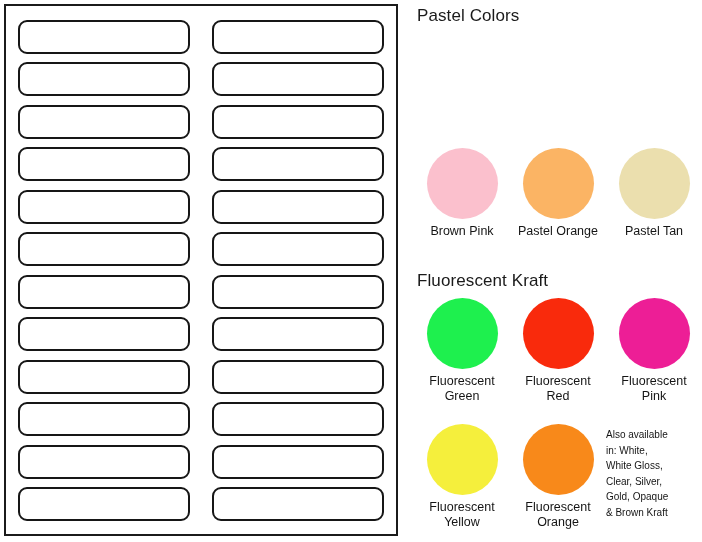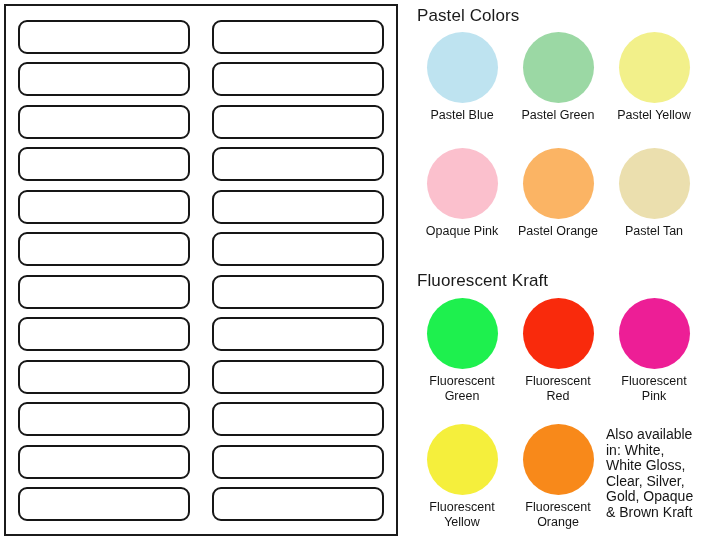--- a/index.html
+++ b/index.html
@@ -126,21 +126,21 @@
 
   
   .note-cell {
     display: flex;
     flex-direction: column;
     align-items: flex-start;
     width: 96px;
     padding-top: 3px;
   }
   .note-text {
-    font-size: 14px;
+    font-size: 10px;
     line-height: 15.5px;
     color: #151515;
     text-align: left;
     white-space: pre-line;
   }
 </style>
 </head>
 <body>
 
 <div id="page">
@@ -178,39 +178,25 @@
         <div class="label-cell"></div>
       </div>
 
     </div>
   </div>
 
   <div class="swatch-panel">
 
     <h2 class="section-title title-pastel">Pastel Colors</h2>
 
-    <div class="swatch-grid grid-pastel-1">
-      <div class="swatch-cell">
-        <span class="swatch-dot" style="background: rgb(190, 227, 240);"></span>
-        <span class="swatch-label">Pastel Blue</span>
-      </div>
-      <div class="swatch-cell">
-        <span class="swatch-dot" style="background: rgb(155, 216, 164);"></span>
-        <span class="swatch-label">Pastel Green</span>
-      </div>
-      <div class="swatch-cell">
-        <span class="swatch-dot" style="background: rgb(242, 240, 138);"></span>
-        <span class="swatch-label">Pastel Yellow</span>
-      </div>
-    </div>
 
     <div class="swatch-grid grid-pastel-2">
       <div class="swatch-cell">
         <span class="swatch-dot" style="background: rgb(251, 192, 205);"></span>
-        <span class="swatch-label">Opaque Pink</span>
+        <span class="swatch-label">Brown Pink</span>
       </div>
       <div class="swatch-cell">
         <span class="swatch-dot" style="background: rgb(251, 180, 100);"></span>
         <span class="swatch-label">Pastel Orange</span>
       </div>
       <div class="swatch-cell">
         <span class="swatch-dot" style="background: rgb(235, 223, 174);"></span>
         <span class="swatch-label">Pastel Tan</span>
       </div>
     </div>

